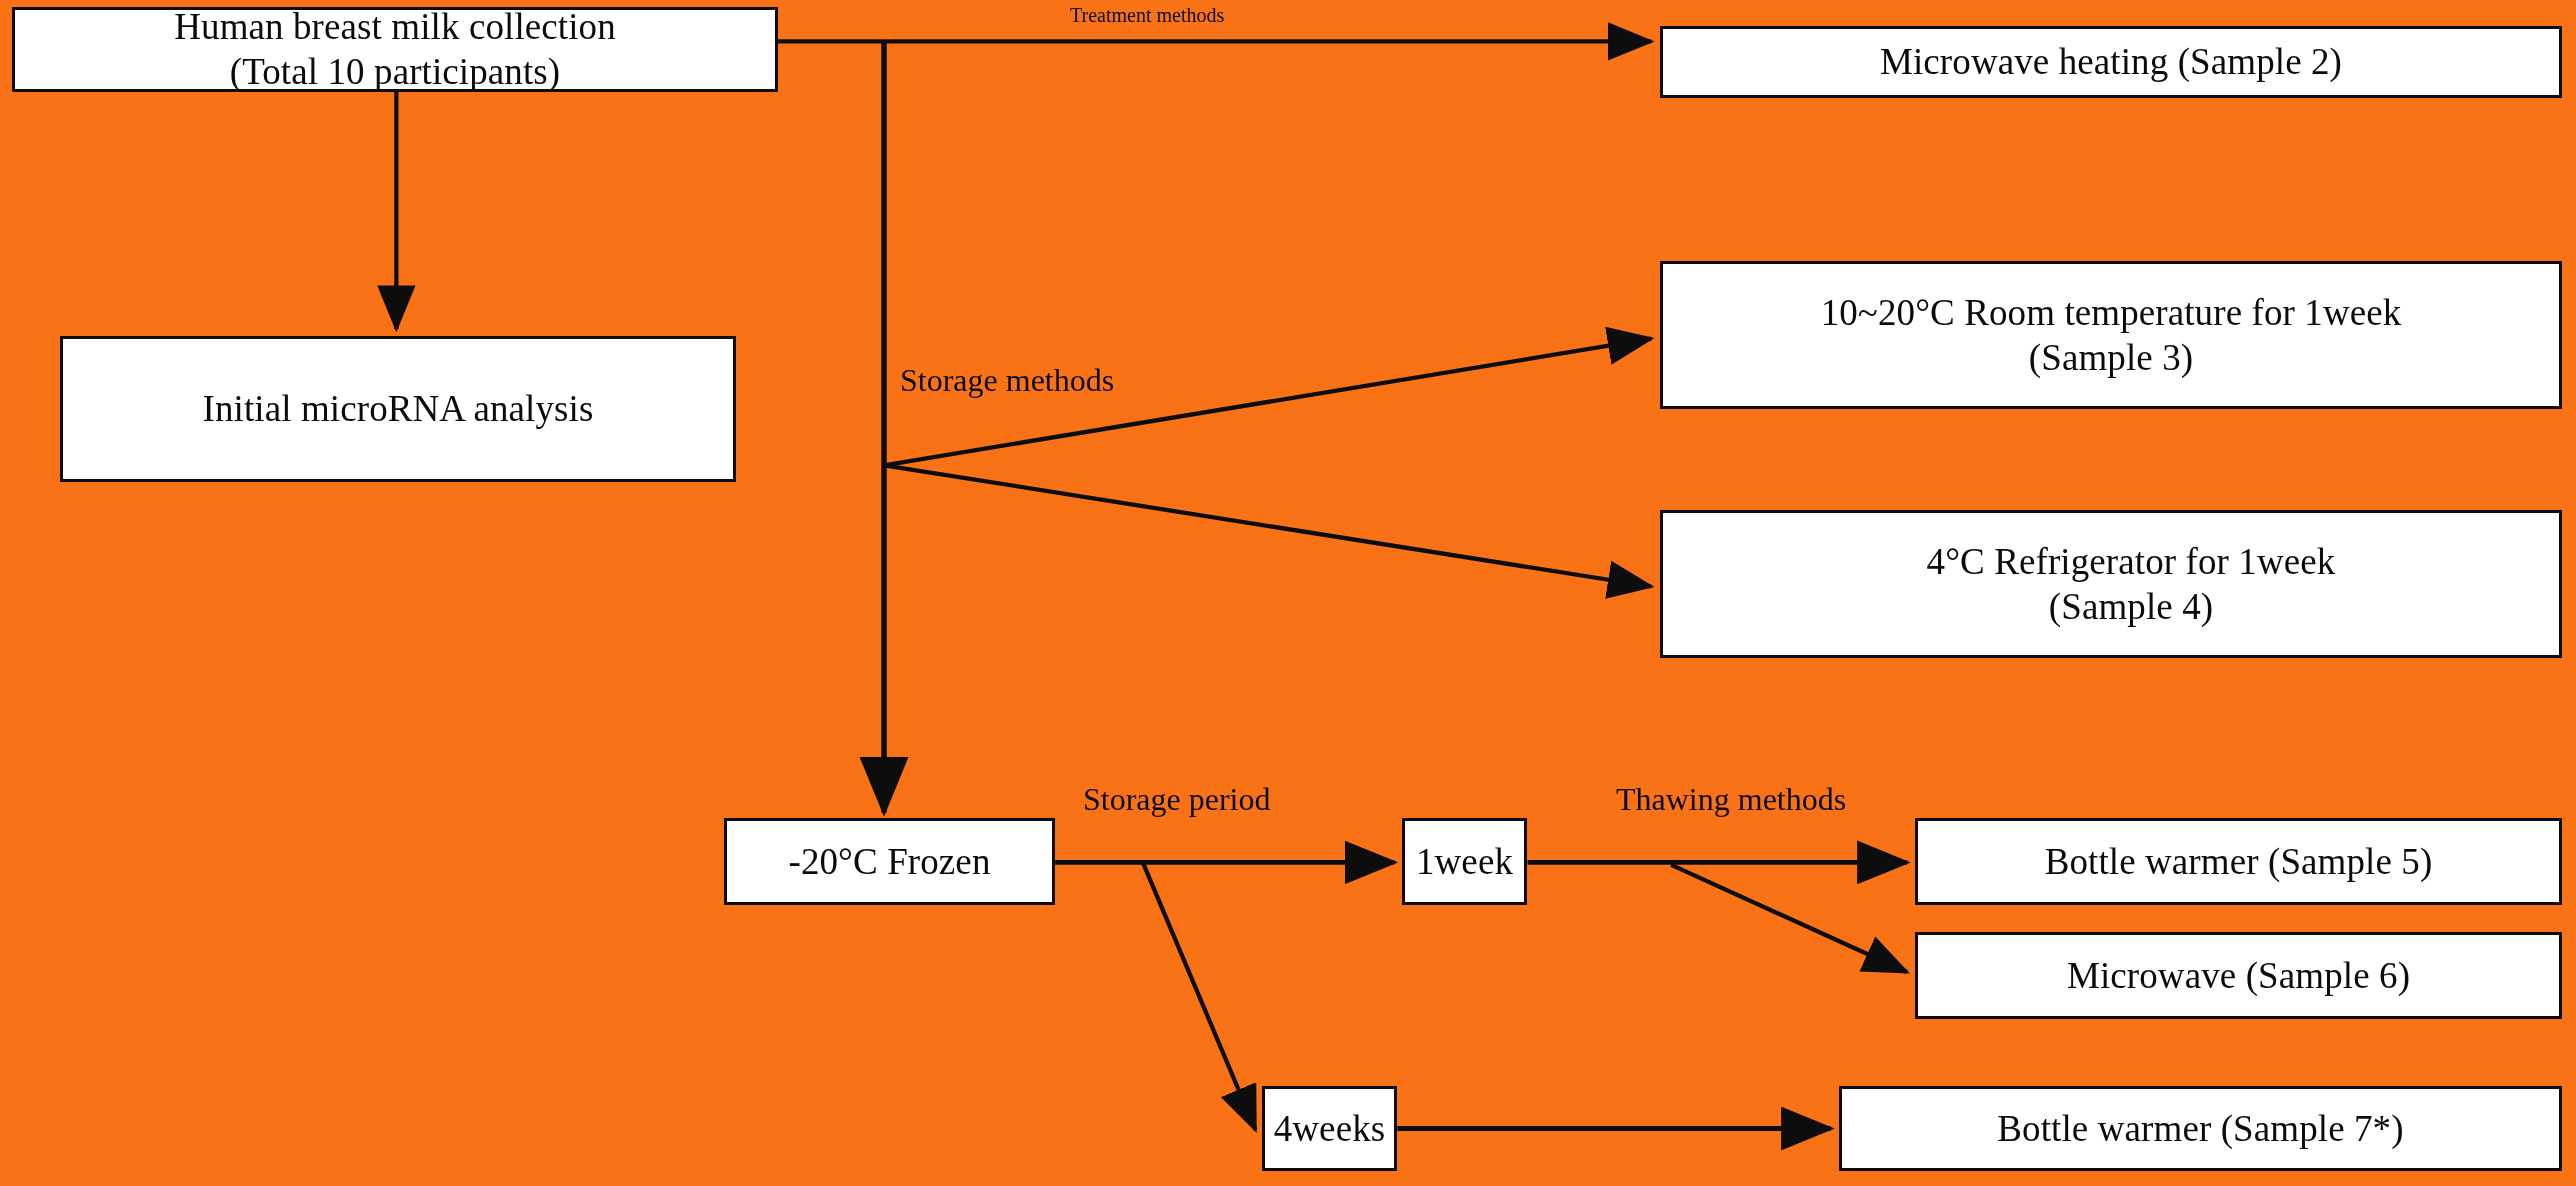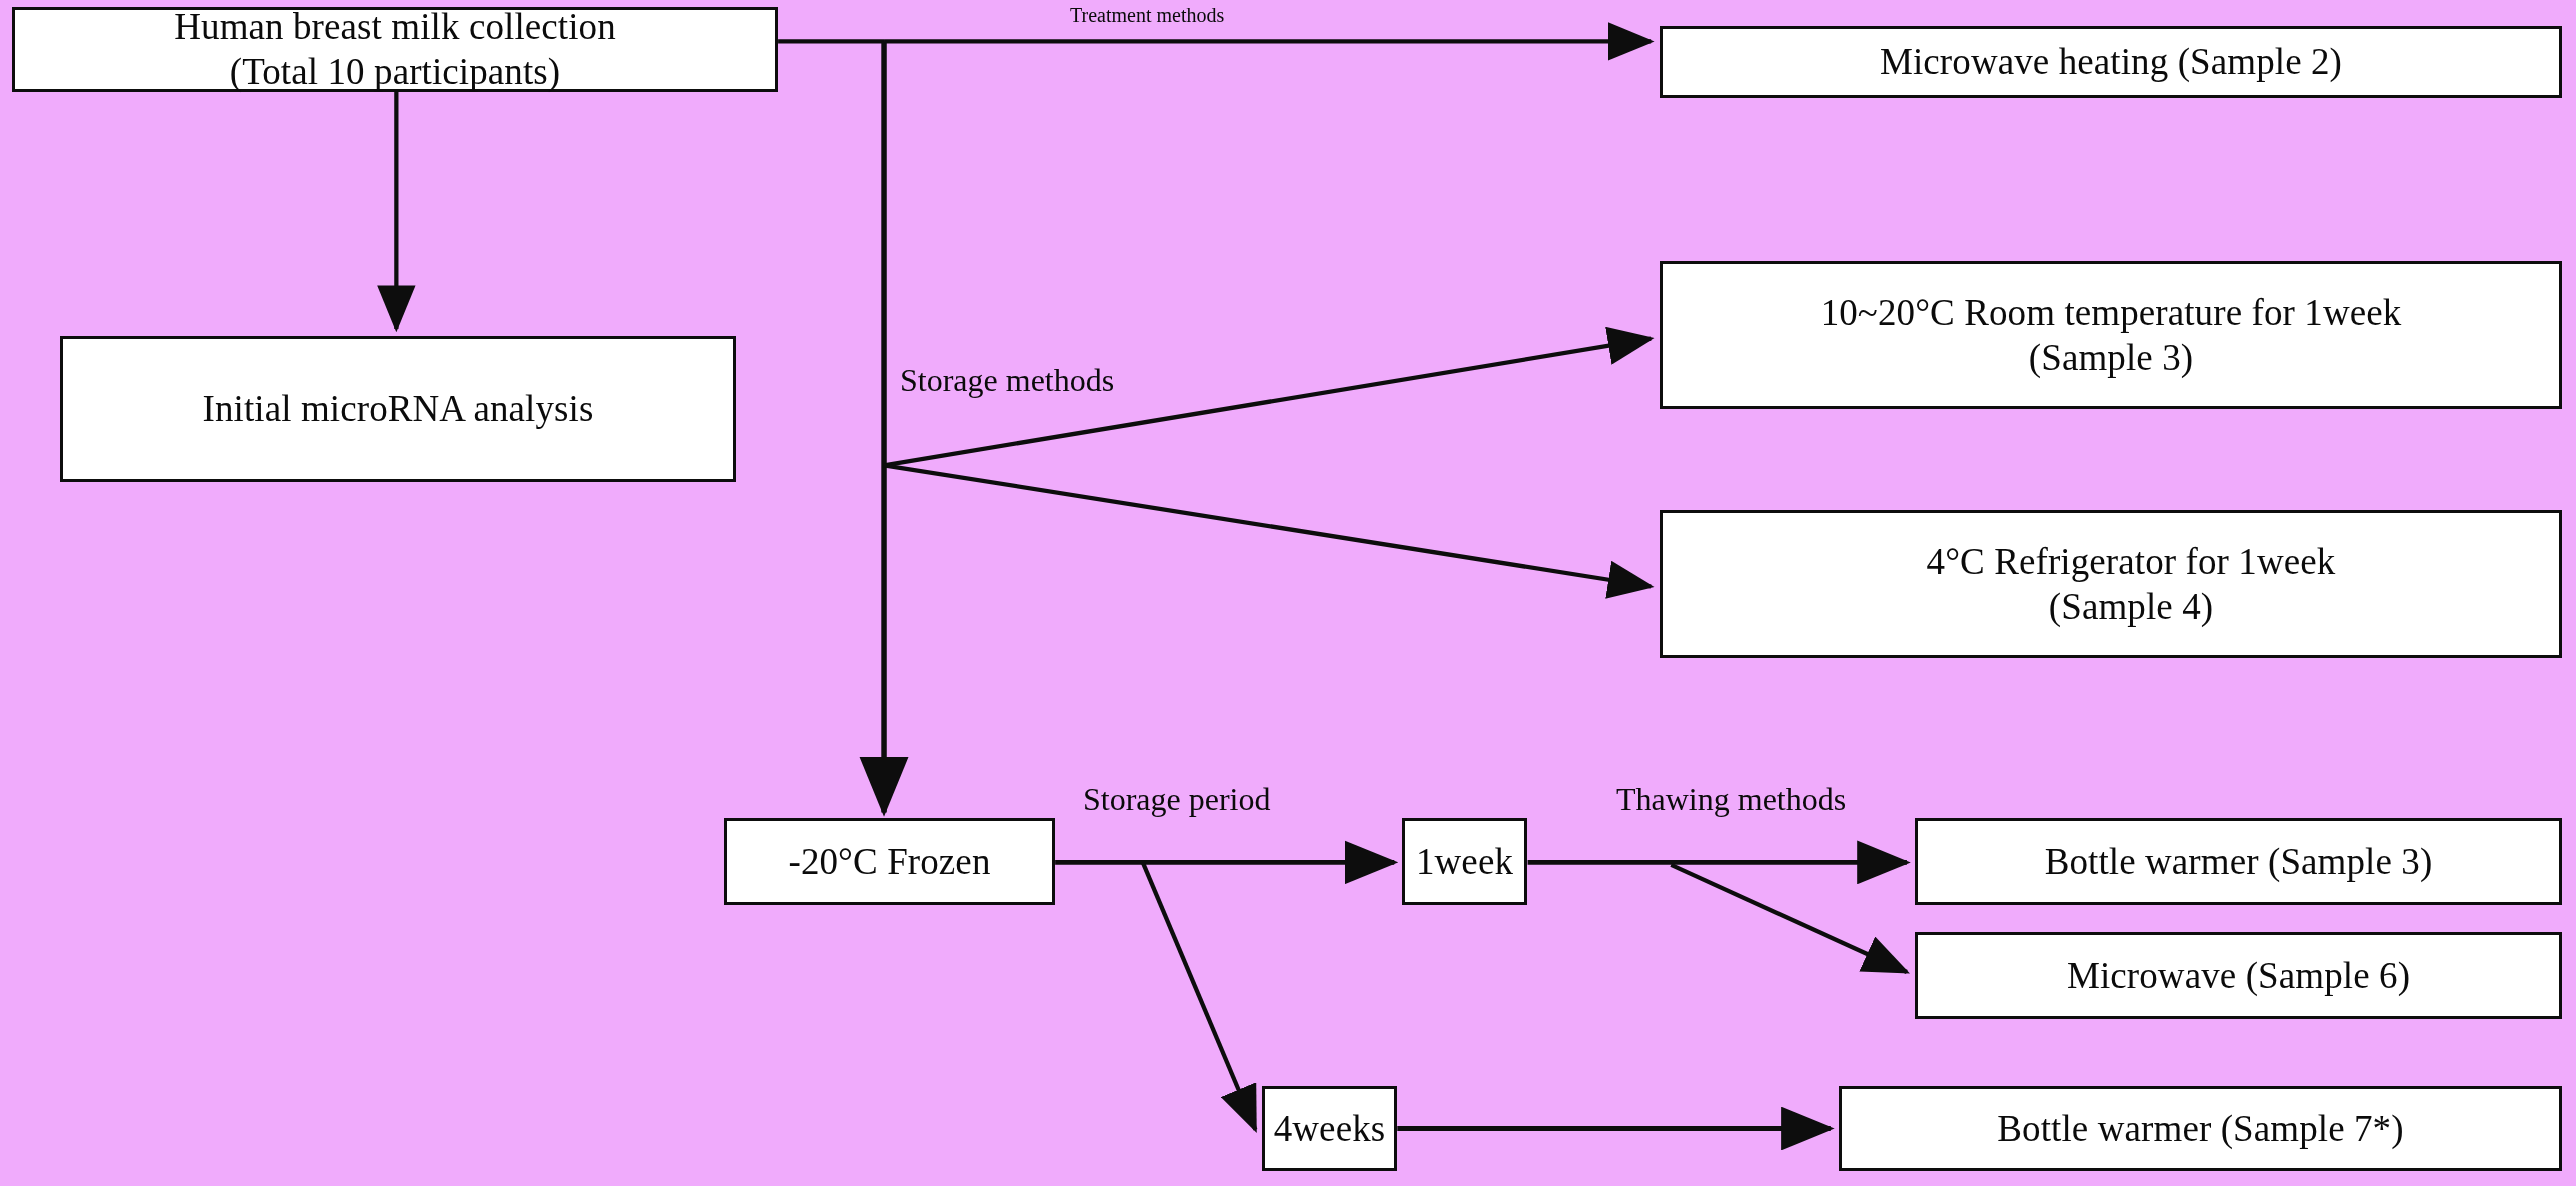--- a/index.html
+++ b/index.html
@@ -4,21 +4,21 @@
 <style>
   html, body {
     margin: 0;
     padding: 0;
     background: #ffffff;
   }
   #canvas {
     position: relative;
     width: 2576px;
     height: 1187px;
-    background: #f0abfc;
+    background: #f97316;
     overflow: hidden;
     font-family: "Liberation Serif", "DejaVu Serif", serif;
   }
   .node {
     position: absolute;
     box-sizing: border-box;
     border: 3px solid #0d0d0d;
     background: #ffffff;
     display: flex;
     flex-direction: column;
@@ -134,21 +134,21 @@
 
   <div class="node" style="left:1402px; top:818px; width:125px; height:87px; font-size:37px;">
     <span class="line">1week</span>
   </div>
 
   <div class="node" style="left:1262px; top:1086px; width:135px; height:85px; font-size:37px;">
     <span class="line">4weeks</span>
   </div>
 
   <div class="node" style="left:1915px; top:818px; width:647px; height:87px; font-size:37px;">
-    <span class="line">Bottle warmer (Sample 3)</span>
+    <span class="line">Bottle warmer (Sample 5)</span>
   </div>
 
   <div class="node" style="left:1915px; top:932px; width:647px; height:87px; font-size:37px;">
     <span class="line">Microwave (Sample 6)</span>
   </div>
 
   <div class="node" style="left:1839px; top:1086px; width:723px; height:85px; font-size:37px;">
     <span class="line">Bottle warmer (Sample 7*)</span>
   </div>
 

